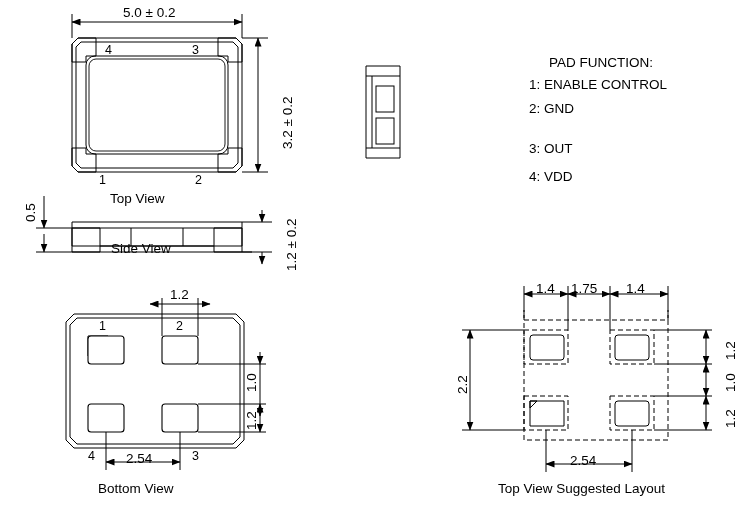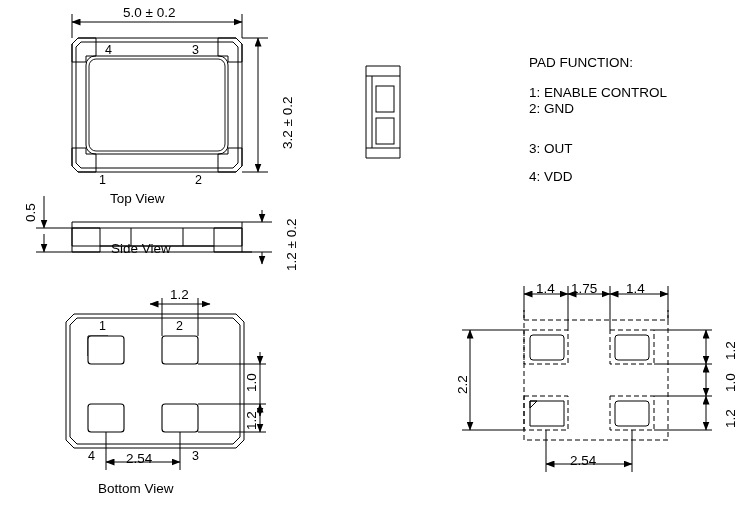--- a/index.html
+++ b/index.html
@@ -173,20 +173,21 @@
   <div class="lbl big" style="left:98px;top:482px;">Bottom View</div>
 
   <div class="lbl big" style="left:536px;top:282px;">1.4</div>
   <div class="lbl big" style="left:571px;top:282px;">1.75</div>
   <div class="lbl big" style="left:626px;top:282px;">1.4</div>
   <div class="lbl big vert" style="left:456px;top:394px;transform:rotate(-90deg);">2.2</div>
   <div class="lbl big vert" style="left:724px;top:360px;transform:rotate(-90deg);">1.2</div>
   <div class="lbl big vert" style="left:724px;top:392px;transform:rotate(-90deg);">1.0</div>
   <div class="lbl big vert" style="left:724px;top:428px;transform:rotate(-90deg);">1.2</div>
   <div class="lbl big" style="left:570px;top:454px;">2.54</div>
+  <div class="lbl big" style="left:498px;top:482px;">Top View Suggested Layout</div>
 
-  <div class="lbl big" style="left:529px;top:56px;">PAD FUNCTION:</div>
-  <div class="lbl big" style="left:529px;top:86px;">1: ENABLE CONTROL</div>
+  <div class="lbl big" style="left:549px;top:56px;">PAD FUNCTION:</div>
+  <div class="lbl big" style="left:529px;top:78px;">1: ENABLE CONTROL</div>
   <div class="lbl big" style="left:529px;top:102px;">2: GND</div>
   <div class="lbl big" style="left:529px;top:142px;">3: OUT</div>
   <div class="lbl big" style="left:529px;top:170px;">4: VDD</div>
 
 </div>
 
 </body></html>

